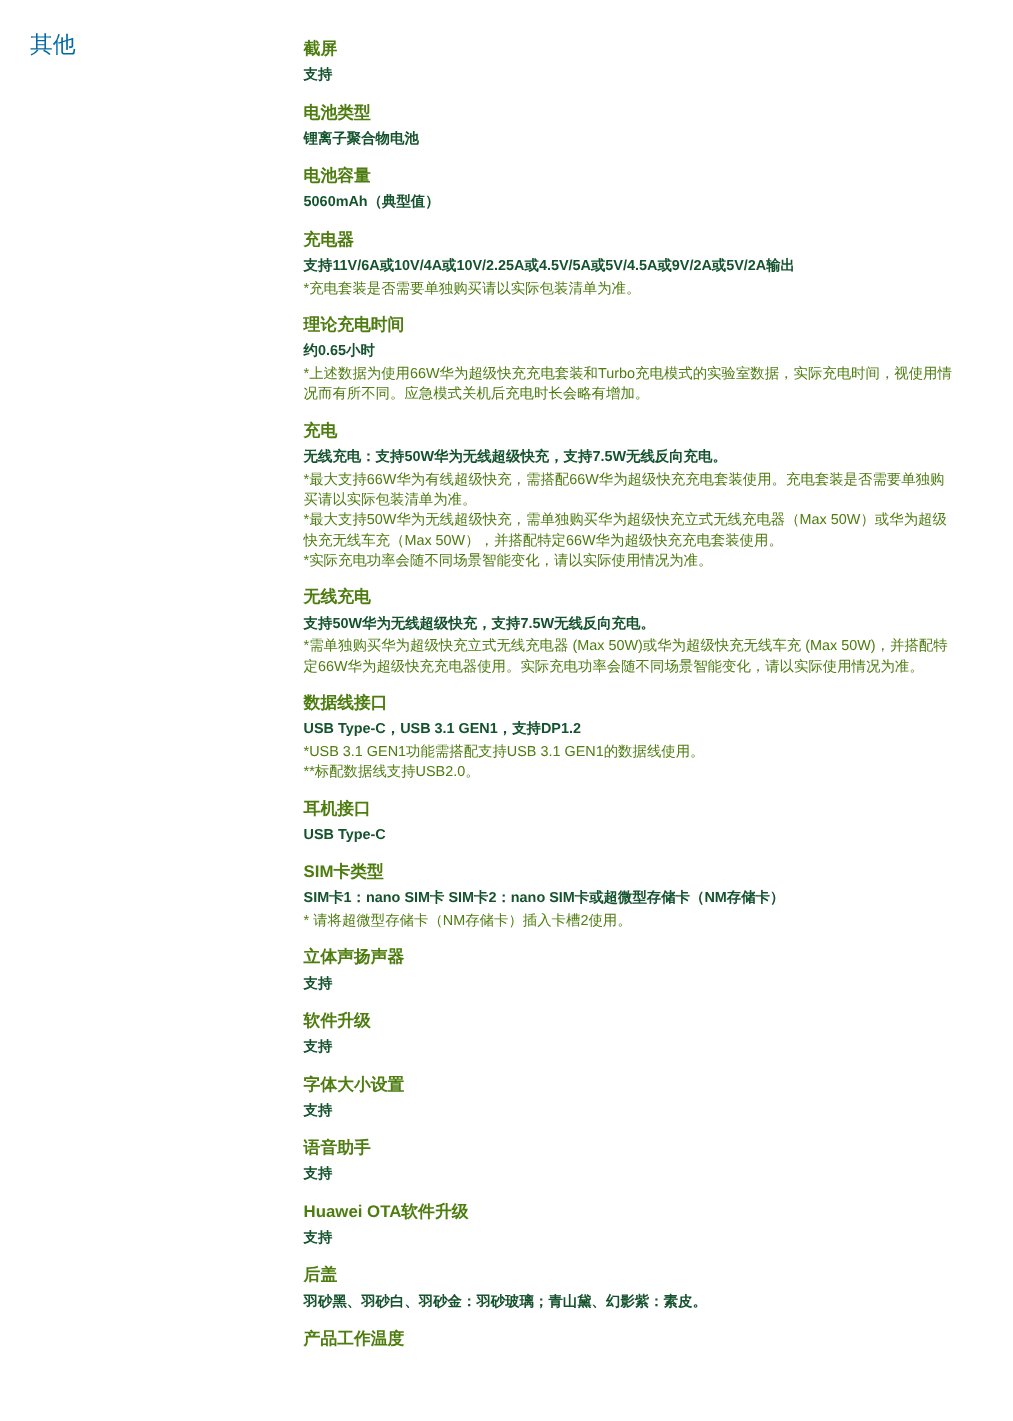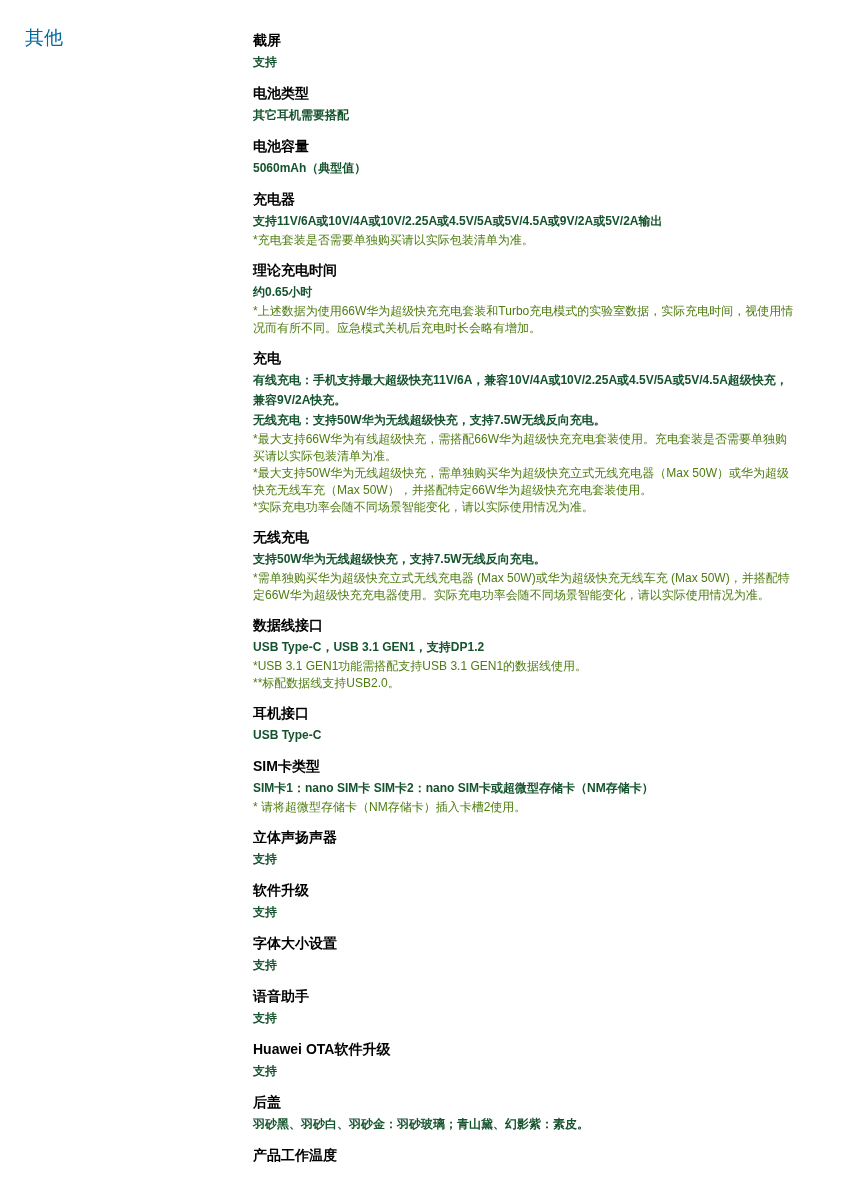--- a/index.html
+++ b/index.html
@@ -33,21 +33,21 @@
     width: 545px;
     flex-shrink: 0;
     padding-top: 4px;
   }
   .spec-item {
     margin-bottom: 11px;
   }
   .spec-label {
     font-size: 14px;
     font-weight: 700;
-    color: #000000;
+    color: #4d7c0f;
     line-height: 21px;
     margin-bottom: 1px;
   }
   .spec-value {
     font-size: 12px;
     font-weight: 700;
     color: #14532d;
     line-height: 20px;
   }
   .spec-note {
@@ -72,21 +72,21 @@
     <div class="spec-label">截屏</div>
     <div class="spec-values">
           <div class="spec-value">支持</div>
         </div>
     <div class="spec-notes"></div>
   </div>
 
   <div class="spec-item">
     <div class="spec-label">电池类型</div>
     <div class="spec-values">
-          <div class="spec-value">其它耳机需要搭配</div>
+          <div class="spec-value">锂离子聚合物电池</div>
         </div>
     <div class="spec-notes"></div>
   </div>
 
   <div class="spec-item">
     <div class="spec-label">电池容量</div>
     <div class="spec-values">
           <div class="spec-value">5060mAh（典型值）</div>
         </div>
     <div class="spec-notes"></div>
@@ -108,21 +108,20 @@
           <div class="spec-value">约0.65小时</div>
         </div>
     <div class="spec-notes">
           <div class="spec-note">*上述数据为使用66W华为超级快充充电套装和Turbo充电模式的实验室数据，实际充电时间，视使用情况而有所不同。应急模式关机后充电时长会略有增加。</div>
         </div>
   </div>
 
   <div class="spec-item">
     <div class="spec-label">充电</div>
     <div class="spec-values">
-          <div class="spec-value">有线充电：手机支持最大超级快充11V/6A，兼容10V/4A或10V/2.25A或4.5V/5A或5V/4.5A超级快充，兼容9V/2A快充。</div>
           <div class="spec-value">无线充电：支持50W华为无线超级快充，支持7.5W无线反向充电。</div>
         </div>
     <div class="spec-notes">
           <div class="spec-note">*最大支持66W华为有线超级快充，需搭配66W华为超级快充充电套装使用。充电套装是否需要单独购买请以实际包装清单为准。</div>
           <div class="spec-note">*最大支持50W华为无线超级快充，需单独购买华为超级快充立式无线充电器（Max 50W）或华为超级快充无线车充（Max 50W），并搭配特定66W华为超级快充充电套装使用。</div>
           <div class="spec-note">*实际充电功率会随不同场景智能变化，请以实际使用情况为准。</div>
         </div>
   </div>
 
   <div class="spec-item">

